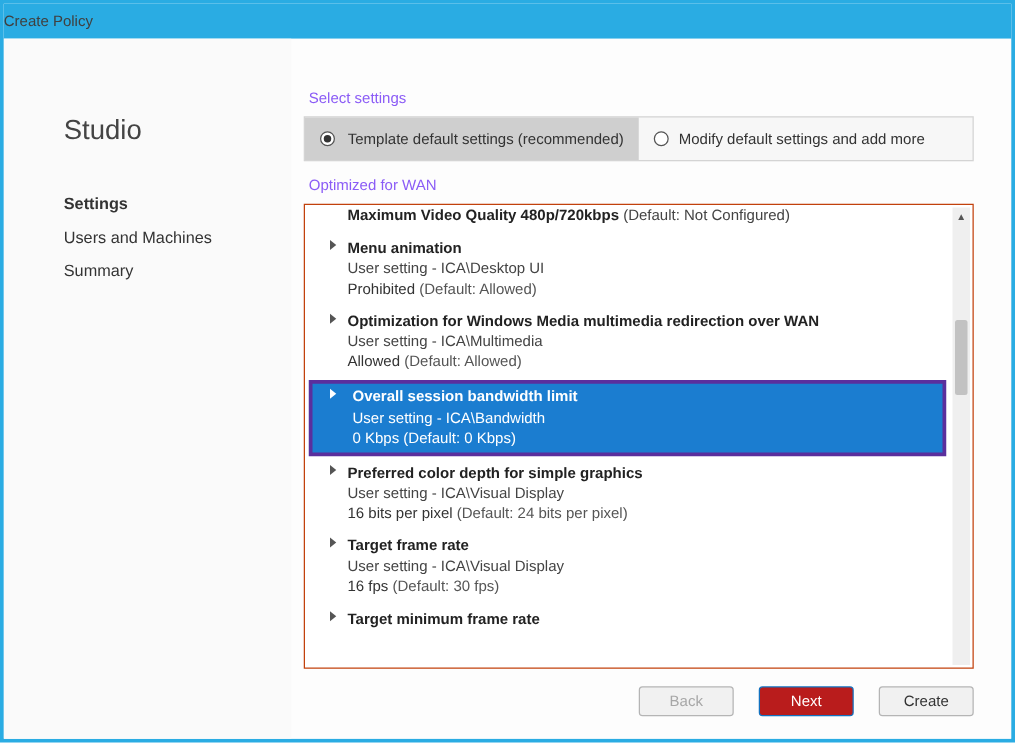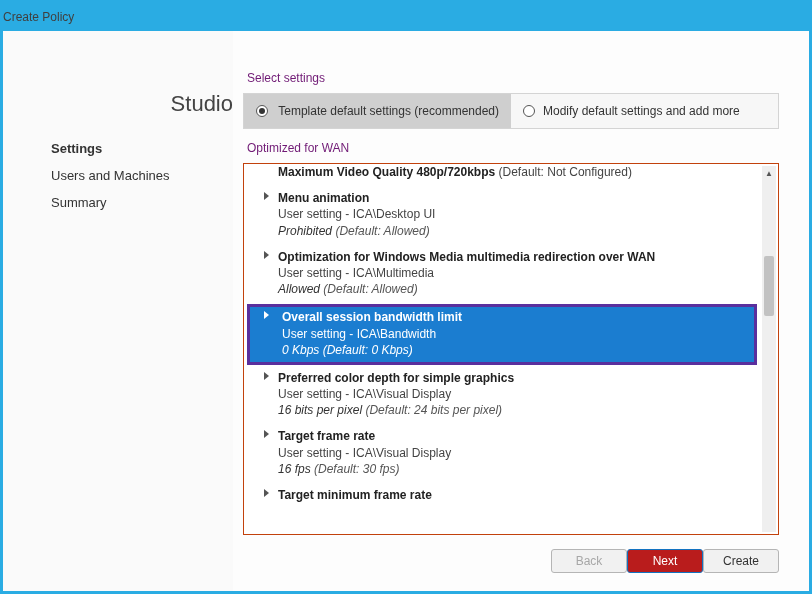--- a/index.html
+++ b/index.html
@@ -26,41 +26,40 @@
   }
   .sidebar {
     width: 230px;
     padding: 60px 0 0 48px;
     background: #fafafa;
   }
   .sidebar h1 {
     font-size: 22px;
     font-weight: 400;
     color: #444;
-    margin-bottom: 20px;
-    text-align: right;
+    margin-bottom: 34px;
   }
   .nav-item {
     font-size: 13px;
     color: #333;
     padding: 4px 0;
     margin-bottom: 4px;
     cursor: pointer;
   }
   .nav-item.active { font-weight: 700; }
   .main {
     flex: 1;
     padding: 40px 30px 18px 10px;
     display: flex;
     flex-direction: column;
     position: relative;
   }
   .section-label {
     font-size: 12px;
-    color: #701a75;
+    color: #8b5cf6;
     margin-bottom: 8px;
     padding-left: 4px;
   }
   .option-bar {
     display: flex;
     border: 1px solid #d4d4d4;
     background: #f7f7f7;
     margin-bottom: 12px;
   }
   .option-half {
@@ -113,21 +112,21 @@
     left: 20px;
     top: 6px;
     width: 0; height: 0;
     border-top: 4px solid transparent;
     border-bottom: 4px solid transparent;
     border-left: 5px solid #555;
   }
   .entry .title { font-weight: 700; color: #222; }
   .entry .title .def { font-weight: 400; color: #444; }
   .entry .sub { color: #444; }
-  .entry .val { color: #333; font-style: italic; }
+  .entry .val { color: #333; }
   .entry .val .def { color: #555; }
   .entry.selected {
     background: #1b7dd0;
     color: #fff;
     outline: 3px solid #5a2f9d;
     outline-offset: -2px;
     margin: 2px 4px;
   }
   .entry.selected .tri { border-left-color: #fff; left:16px; }
   .entry.selected .title,
@@ -149,21 +148,21 @@
   .sb-thumb {
     position: absolute;
     left: 2px; right: 2px;
     top: 90px; height: 60px;
     background: #c2c2c2;
     border-radius: 2px;
   }
   .footer {
     display: flex;
     justify-content: flex-end;
-    gap: 0;
+    gap: 20px;
     padding-top: 14px;
   }
   .btn {
     min-width: 76px;
     height: 24px;
     font-size: 12px;
     border: 1px solid #b5b5b5;
     background: #f1f1f1;
     color: #333;
     border-radius: 3px;

